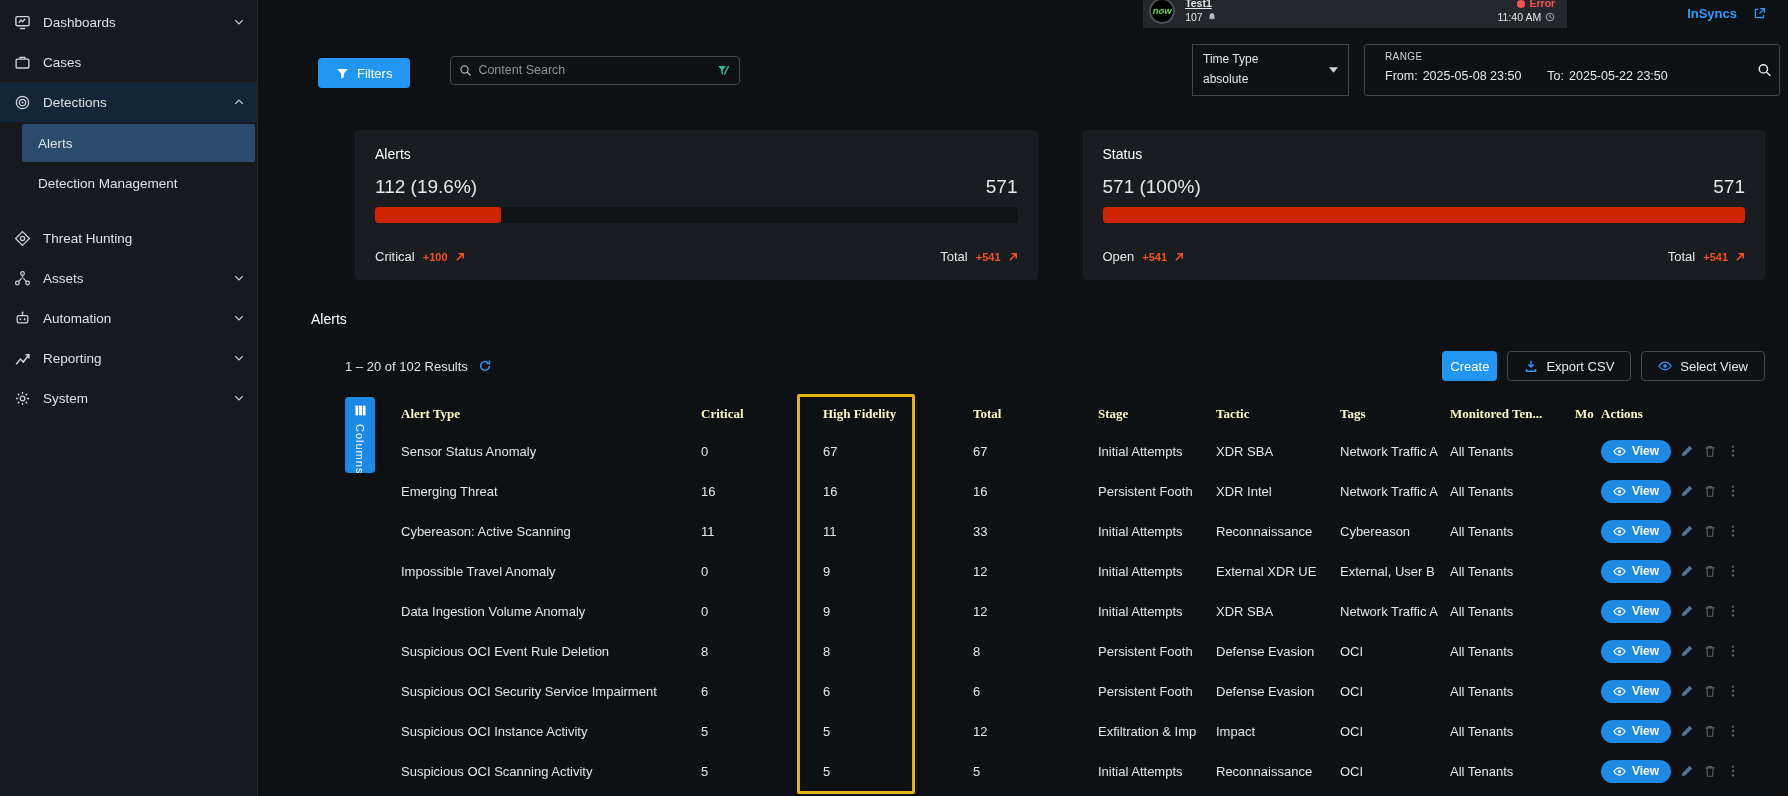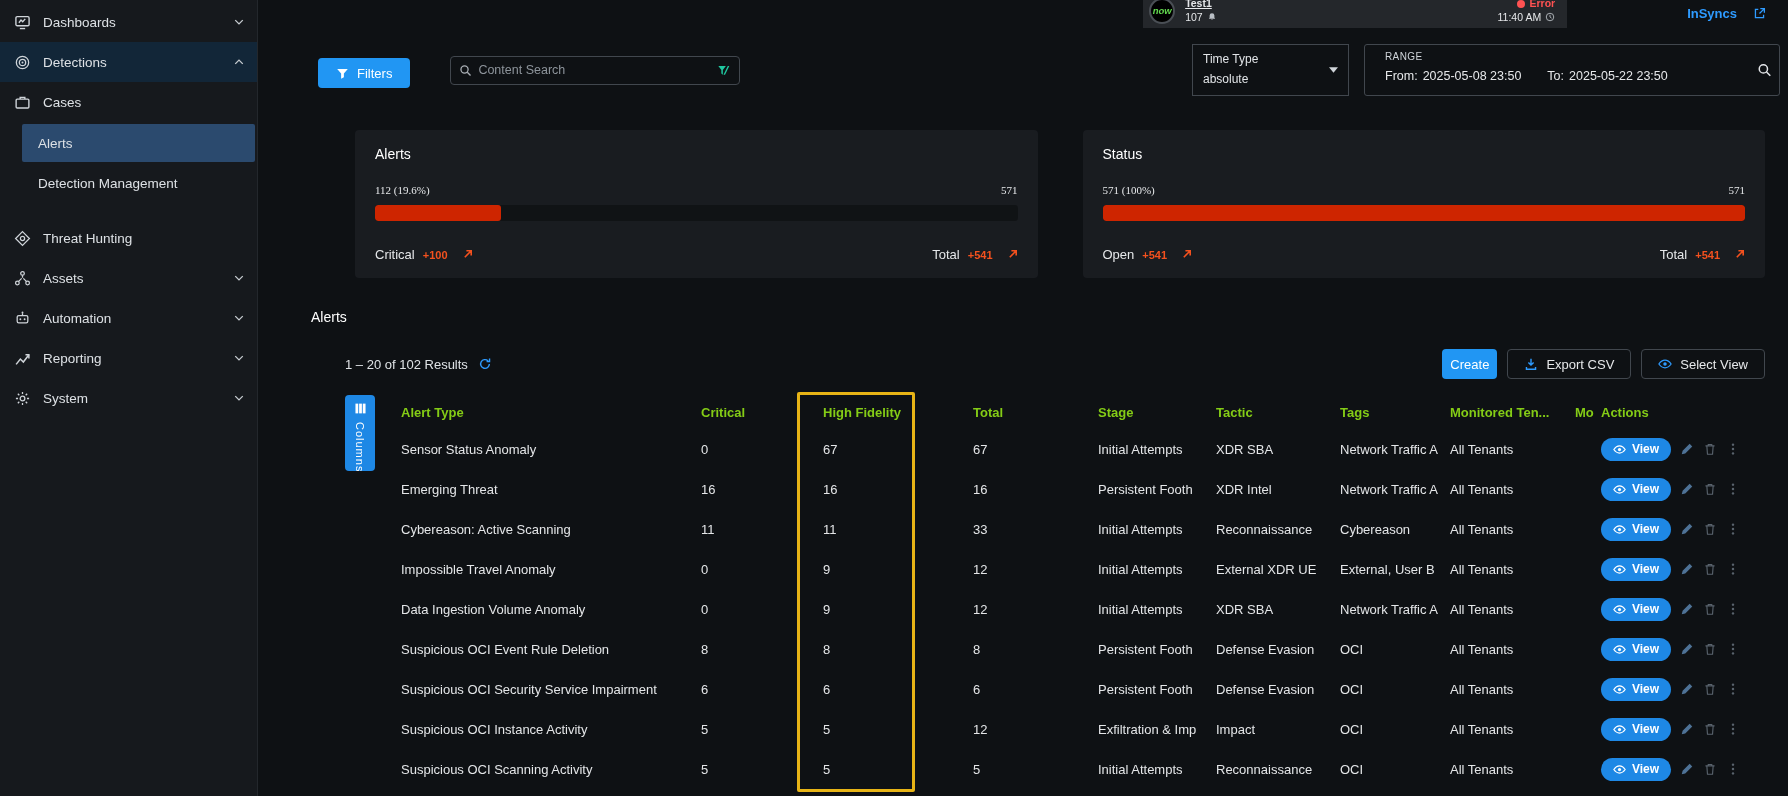--- a/index.html
+++ b/index.html
@@ -74,47 +74,47 @@
   .range-box .lbl { font-size:10px; letter-spacing:.4px; color:#cfd4d9; }
   .range-line { display:flex; gap:26px; margin-top:7px; font-size:12.5px; white-space:nowrap; }
   .range-part { display:flex; gap:5px; }
   .range-search { position:absolute; right:7px; top:50%; transform:translateY(-50%);
                   width:15px; height:15px; color:#e2e5e8; display:inline-flex; cursor:pointer; }
 
   
   .cards-row { display:flex; gap:45px; margin:34px 23px 0 97px; }
   .card { flex:1; background:var(--panel); border-radius:4px; padding:16px 20px 16px; }
   .card-title { font-size:14px; color:#fff; }
-  .card-values { display:flex; justify-content:space-between; margin-top:22px; font-size:11px;font-family:Liberation Serif, serif; }
+  .card-values { display:flex; justify-content:space-between; margin-top:14px; font-size:19px; }
   .card-bar { margin-top:9px; height:16px; background:rgba(0,0,0,.32); border-radius:3px; overflow:hidden; }
   .card-bar .fill { height:100%; background:var(--bar-red,#ce2500); border-radius:3px; }
   .card-footer { margin-top:26px; display:flex; justify-content:space-between; font-size:13px; }
   .foot-group { display:flex; align-items:center; gap:8px; }
-  .delta { color:var(--delta-orange,#f4511e); font-size:11px; font-weight:bold; display:flex; align-items:flex-start; gap:15px; }
+  .delta { color:var(--delta-orange,#f4511e); font-size:11px; font-weight:bold; display:flex; align-items:center; gap:7px; }
   .delta .icon { width:10px; height:10px; display:inline-flex; }
 
   
   .alerts-section { margin:31px 23px 0 53px; }
   .section-title { font-size:14px; color:#fff; font-weight:normal; }
   .table-toolbar { margin:24px 0 0 34px; display:flex; align-items:center; }
   .results { display:flex; align-items:center; gap:10px; font-size:13px; color:#dfe3e6; }
   .refresh { width:14px; height:14px; color:var(--link-blue,#2e9bff); display:inline-flex; cursor:pointer; }
   .toolbar-btns { margin-left:auto; display:flex; gap:10px; }
   .btn-primary { background:var(--accent-blue,#2196f3); color:#fff; border:none; border-radius:4px;
                  height:30px; padding:0 8px; font-size:13px; cursor:pointer; font-family:inherit; }
   .btn-outline { background:transparent; color:var(--text); border:1px solid var(--border); border-radius:4px;
                  height:30px; padding:0 16px; font-size:13px; display:inline-flex; align-items:center; gap:8px;
                  cursor:pointer; font-family:inherit; }
   .btn-outline .icon { width:14px; height:14px; display:inline-flex; color:var(--link-blue,#2e9bff); }
 
   
   .table-wrap { margin:16px 0 0 34px; position:relative; }
   .thead, .trow { display:grid; grid-template-columns:300px 122px 150px 125px 118px 124px 110px 125px 26px 1fr;
                   align-items:center; padding-left:56px; }
-  .thead { height:34px; font-weight:bold; color:#84cc16; font-size:13px; }
+  .thead { height:34px; font-weight:bold; color:#fef9c3; font-size:13px;font-family:Liberation Serif, serif; }
   .th { white-space:nowrap; overflow:hidden; cursor:pointer; }
   .trow { height:40px; font-size:13px; color:#e4e6e8; }
   .td { white-space:nowrap; overflow:hidden; padding-right:8px; }
   .td.actions { display:flex; align-items:center; gap:9px; overflow:visible; }
   .view-btn { background:var(--button-blue,#1e88e5); color:#fff; border:none; border-radius:12px; height:23px;
               padding:0 12px; font-size:12px; font-weight:bold; display:inline-flex; align-items:center; gap:6px;
               cursor:pointer; font-family:inherit; }
   .view-btn .icon { width:13px; height:13px; display:inline-flex; }
   .act-icon { width:14px; height:14px; display:inline-flex; color:#59636d; cursor:pointer; }
   .act-icon.pencil { color:#4e7296; }
@@ -143,45 +143,45 @@
             </svg>
           </span>
           <span class="nav-label">Dashboards</span>
           <span class="nav-chevron">
             <svg viewBox="0 0 16 16" fill="none" stroke="currentColor" stroke-width="1.8">
               <path d="M3 5.5l5 5 5-5"></path>
             </svg>
           </span>
         </div>
 
+        <div class="nav-item">
+          <span class="nav-icon">
+            <svg viewBox="0 0 16 16" fill="none" stroke="currentColor" stroke-width="1.3">
+              <rect x="2" y="4.8" width="12" height="8.4" rx="1"></rect>
+              <path d="M5.8 4.8V3.2h4.4v1.6"></path>
+            </svg>
+          </span>
+          <span class="nav-label">Cases</span>
+          <span class="nav-chevron"></span>
+        </div>
+
         <div class="nav-item active">
           <span class="nav-icon">
             <svg viewBox="0 0 16 16" fill="none" stroke="currentColor" stroke-width="1.2">
               <circle cx="8" cy="8" r="5.8"></circle>
               <circle cx="8" cy="8" r="3"></circle>
               <circle cx="8" cy="8" r="0.9" fill="currentColor" stroke="none"></circle>
             </svg>
           </span>
           <span class="nav-label">Detections</span>
           <span class="nav-chevron">
             <svg viewBox="0 0 16 16" fill="none" stroke="currentColor" stroke-width="1.8">
               <path d="M3 10.5l5-5 5 5"></path>
             </svg>
           </span>
-        </div>
-
-        <div class="nav-item">
-          <span class="nav-icon">
-            <svg viewBox="0 0 16 16" fill="none" stroke="currentColor" stroke-width="1.3">
-              <rect x="2" y="4.8" width="12" height="8.4" rx="1"></rect>
-              <path d="M5.8 4.8V3.2h4.4v1.6"></path>
-            </svg>
-          </span>
-          <span class="nav-label">Cases</span>
-          <span class="nav-chevron"></span>
         </div>
 
         <div class="nav-item sub active-sub">
 
           <span class="nav-label">Alerts</span>
           <span class="nav-chevron"></span>
         </div>
 
         <div class="nav-item sub gap">
 

